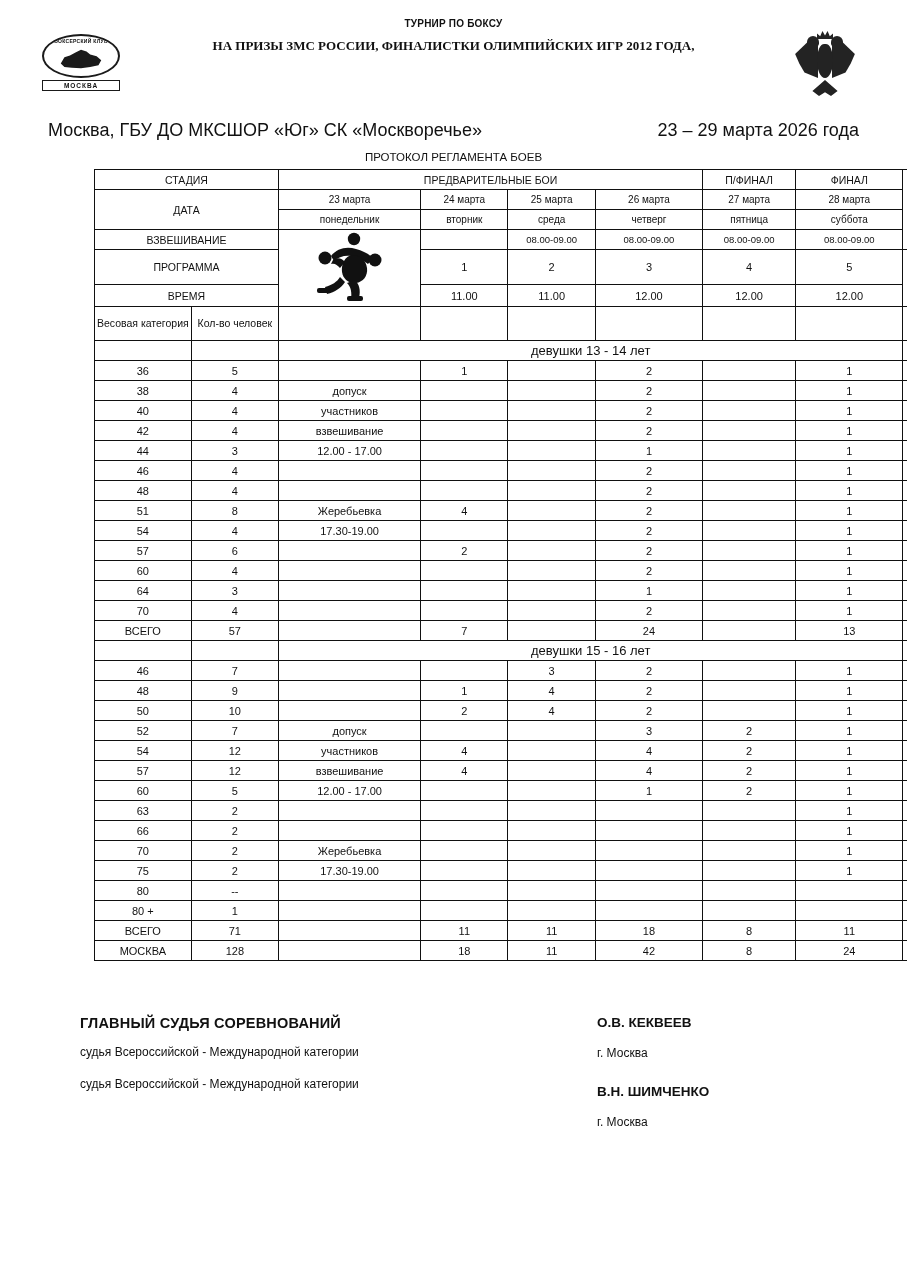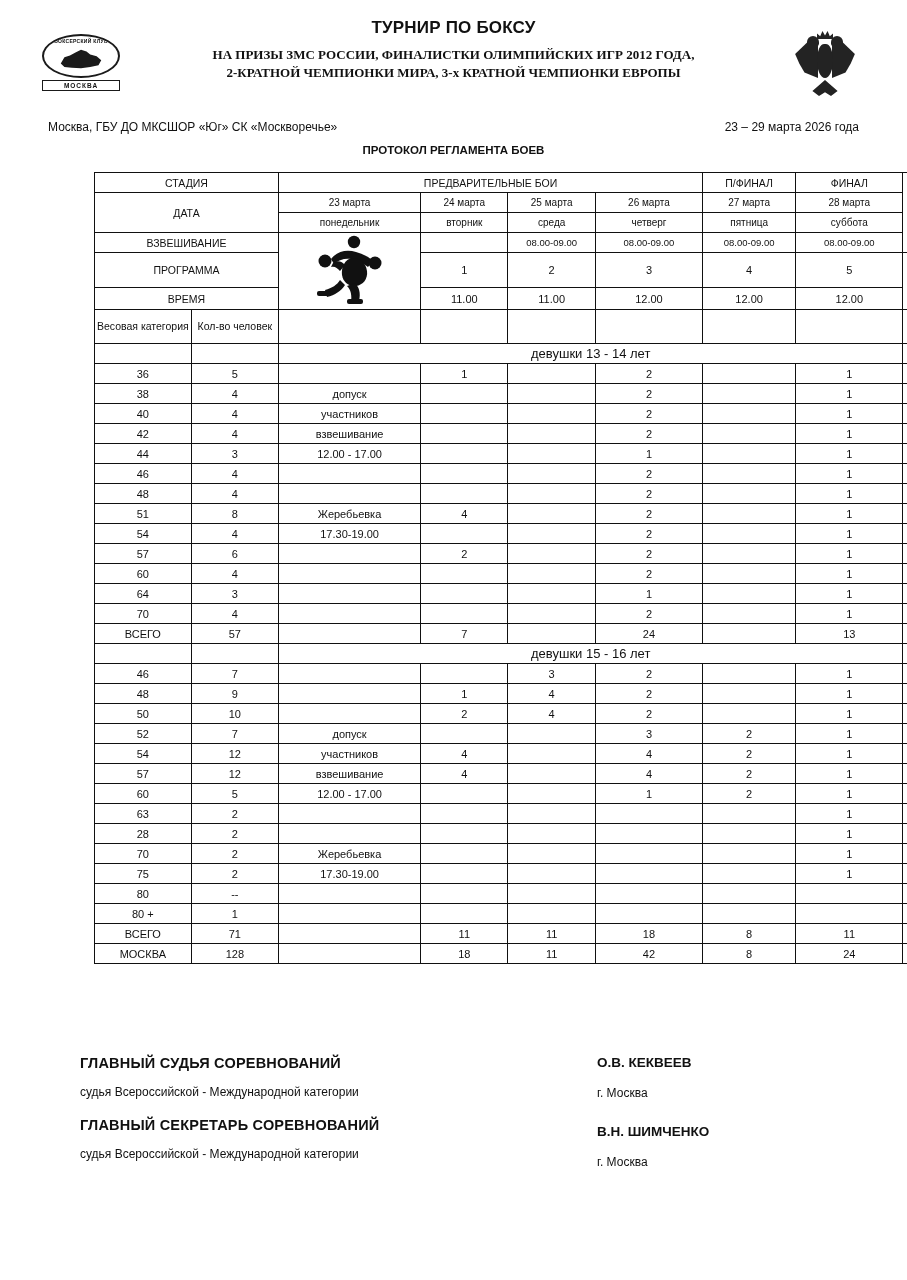--- a/index.html
+++ b/index.html
@@ -145,45 +145,45 @@
     height: 16px;
     background: #232323;
     clip-path: polygon(50% 0, 92% 68%, 70% 100%, 50% 76%, 30% 100%, 8% 68%);
   }
 
   .title-block {
     text-align: center;
     padding-top: 4px;
   }
   .t1 {
-    font-size: 17px;
+    font-size: 10px;
     font-weight: bold;
     letter-spacing: .2px;
     margin-bottom: 8px;
   }
   .t2 {
     font-size: 13px;
     font-weight: bold;
     font-family: "Liberation Serif", serif;
     line-height: 1.35;
   }
 
   .meta-row {
     display: flex;
     justify-content: space-between;
-    font-size: 12px;
+    font-size: 18px;
     padding: 6px 20px 0 20px;
     font-weight: 500;
   }
   .protocol-title {
     text-align: center;
     font-size: 11.5px;
-    font-weight: bold;
+    font-weight: normal;
     margin-top: 10px;
-    margin-bottom: 16px;
+    margin-bottom: 6px;
   }
 
   
   .tbl-wrap {
     padding: 0 6px 0 66px;
   }
   table.main {
     border-collapse: collapse;
     width: 870px;
     table-layout: fixed;
@@ -211,21 +211,21 @@
     position: relative;
     width: 100%;
     height: 76px;
   }
   .boxer svg { display:block; margin: 0 auto; }
 
   
   .footer {
     position: absolute;
     left: 0;
-    top: 1055px;
+    top: 1015px;
     width: 907px;
     padding: 0 40px 0 80px;
     box-sizing: border-box;
     display: flex;
     justify-content: space-between;
   }
   .sig-left { width: 430px; }
   .sig-right { width: 270px; padding-left: 40px; }
   .sig-title {
     font-size: 14.5px;
@@ -270,21 +270,20 @@
         <div class="wing l"></div>
         <div class="wing r"></div>
         <div class="body"></div>
         <div class="tail"></div>
       </div>
     </div>
 
     <div class="title-block">
       <div class="t1">ТУРНИР ПО БОКСУ</div>
       <div class="t2">НА ПРИЗЫ ЗМС РОССИИ, ФИНАЛИСТКИ ОЛИМПИЙСКИХ ИГР 2012 ГОДА,</div>
-      <div class="t2">2-КРАТНОЙ ЧЕМПИОНКИ МИРА, 3-х КРАТНОЙ ЧЕМПИОНКИ ЕВРОПЫ</div>
     </div>
   </div>
 
   <div class="meta-row">
     <div>Москва, ГБУ ДО МКСШОР «Юг» СК «Москворечье»</div>
     <div>23 – 29 марта 2026 года</div>
   </div>
 
   <div class="protocol-title">ПРОТОКОЛ РЕГЛАМЕНТА БОЕВ</div>
 
@@ -641,21 +640,21 @@
       <td class="b">2</td>
       <td class="b"></td>
       <td class="b"></td>
       <td class="b"></td>
       <td class="b"></td>
       <td class="b"></td>
       <td class="b">1</td>
       <td class="b">1</td>
     </tr>
     <tr>
-      <td class="b">28</td>
+      <td class="b">66</td>
       <td class="b">2</td>
       <td class="b"></td>
       <td class="b"></td>
       <td class="b"></td>
       <td class="b"></td>
       <td class="b"></td>
       <td class="b">1</td>
       <td class="b">1</td>
     </tr>
     <tr>
@@ -727,21 +726,20 @@
       <td class="b">104</td>
     </tr>
   </tbody>
       </table>
   </div>
 
   <div class="footer">
     <div class="sig-left">
       <div class="sig-title">ГЛАВНЫЙ СУДЬЯ СОРЕВНОВАНИЙ</div>
       <div class="sig-sub">судья Всероссийской - Международной категории</div>
-      <div class="sig-title">ГЛАВНЫЙ СЕКРЕТАРЬ СОРЕВНОВАНИЙ</div>
       <div class="sig-sub">судья Всероссийской - Международной категории</div>
     </div>
     <div class="sig-right">
       <div class="sig-name">О.В. КЕКВЕЕВ</div>
       <div class="sig-city">г. Москва</div>
       <div class="sig-name">В.Н. ШИМЧЕНКО</div>
       <div class="sig-city">г. Москва</div>
     </div>
   </div>
 

